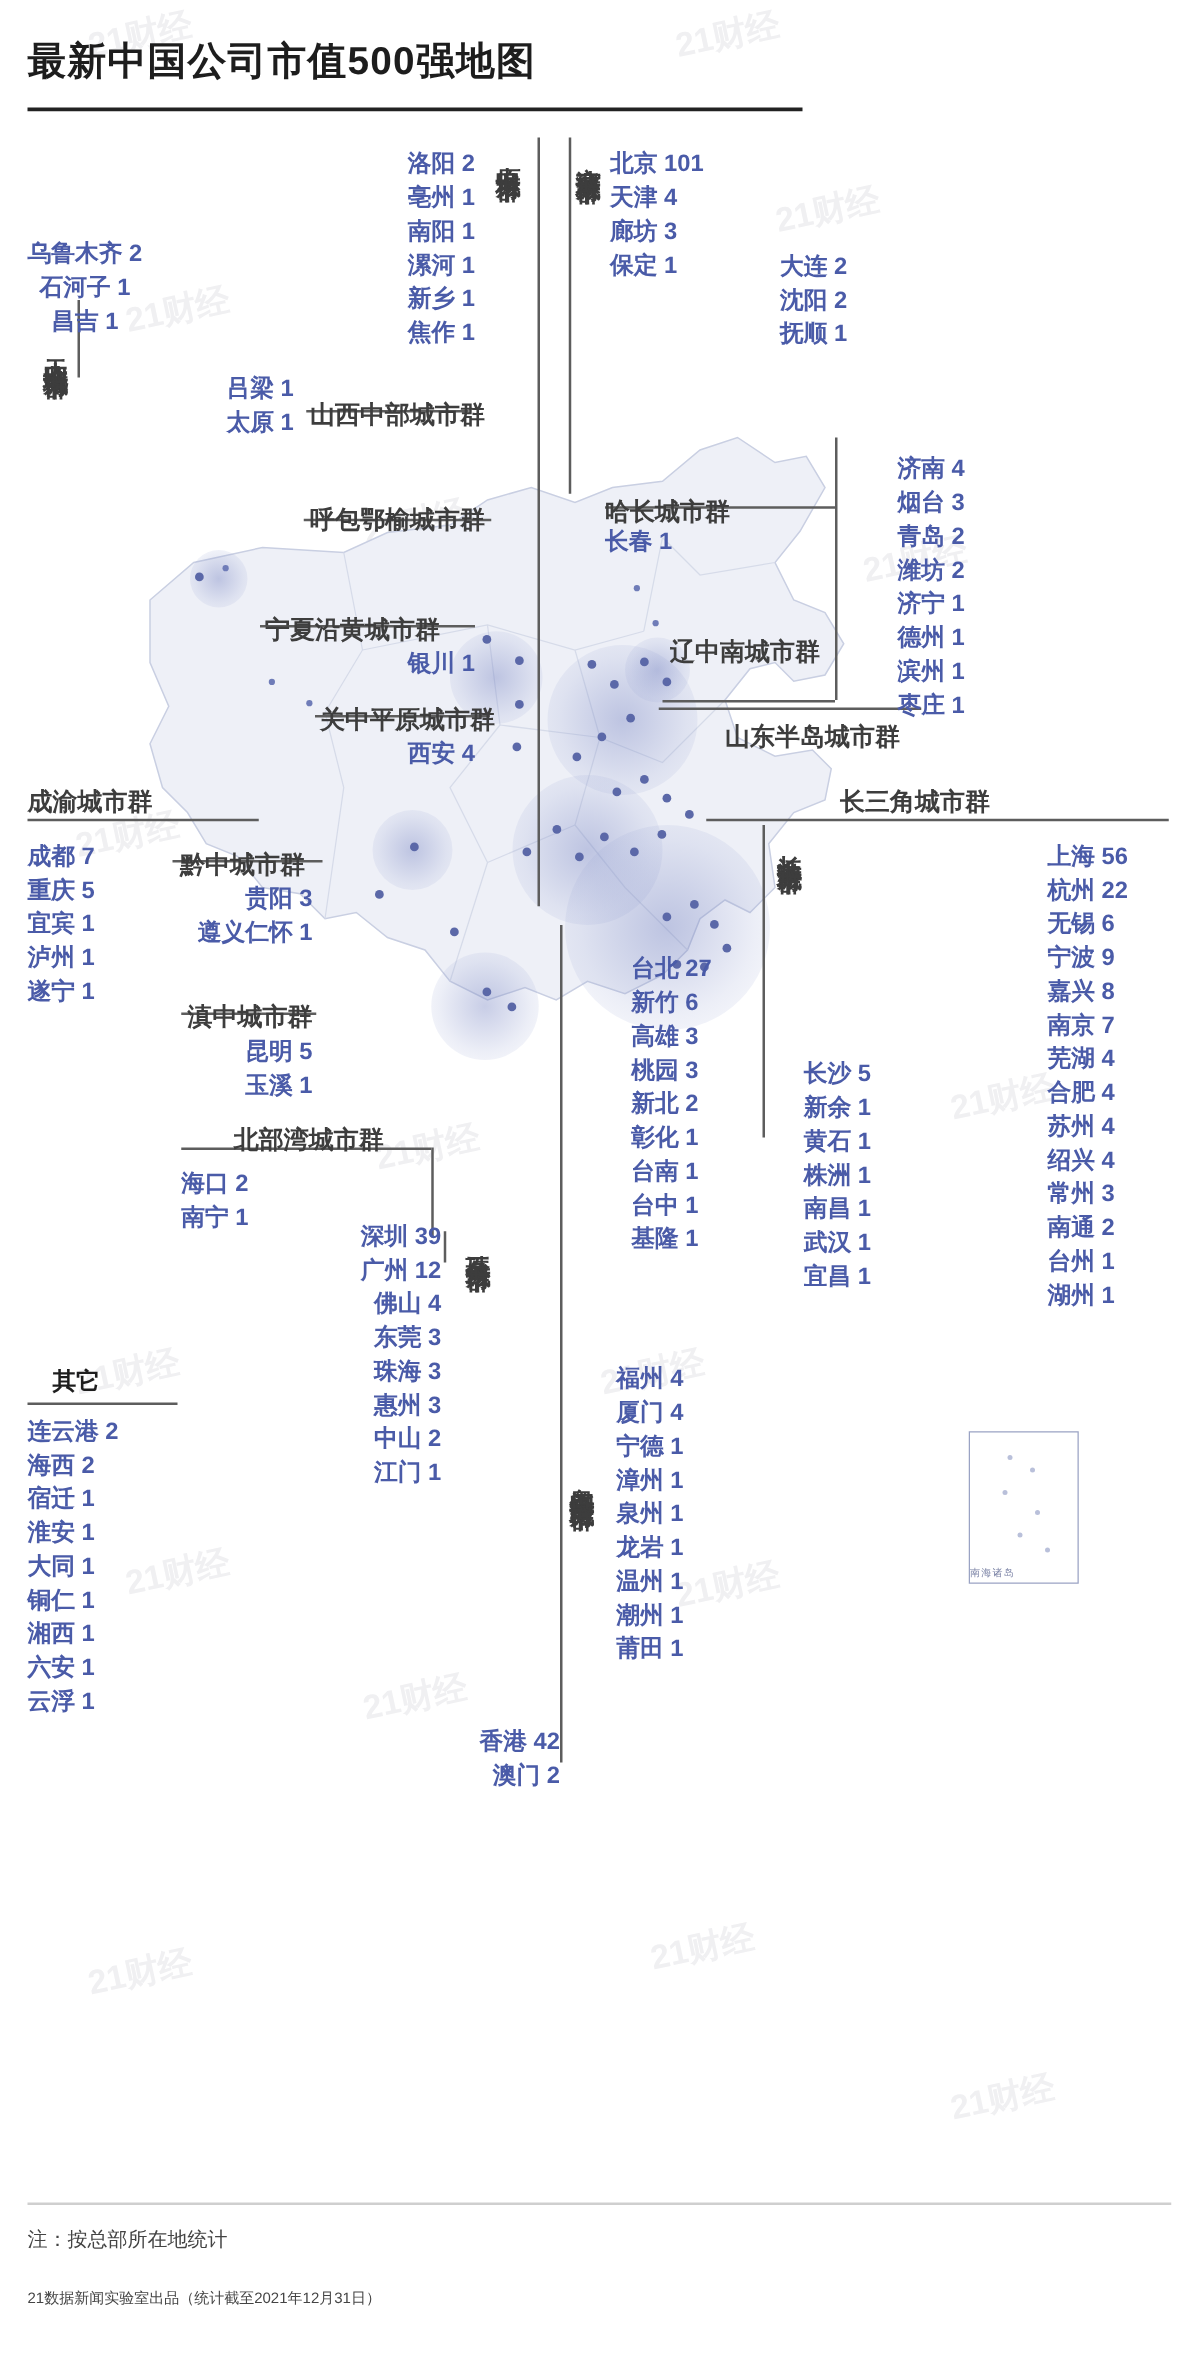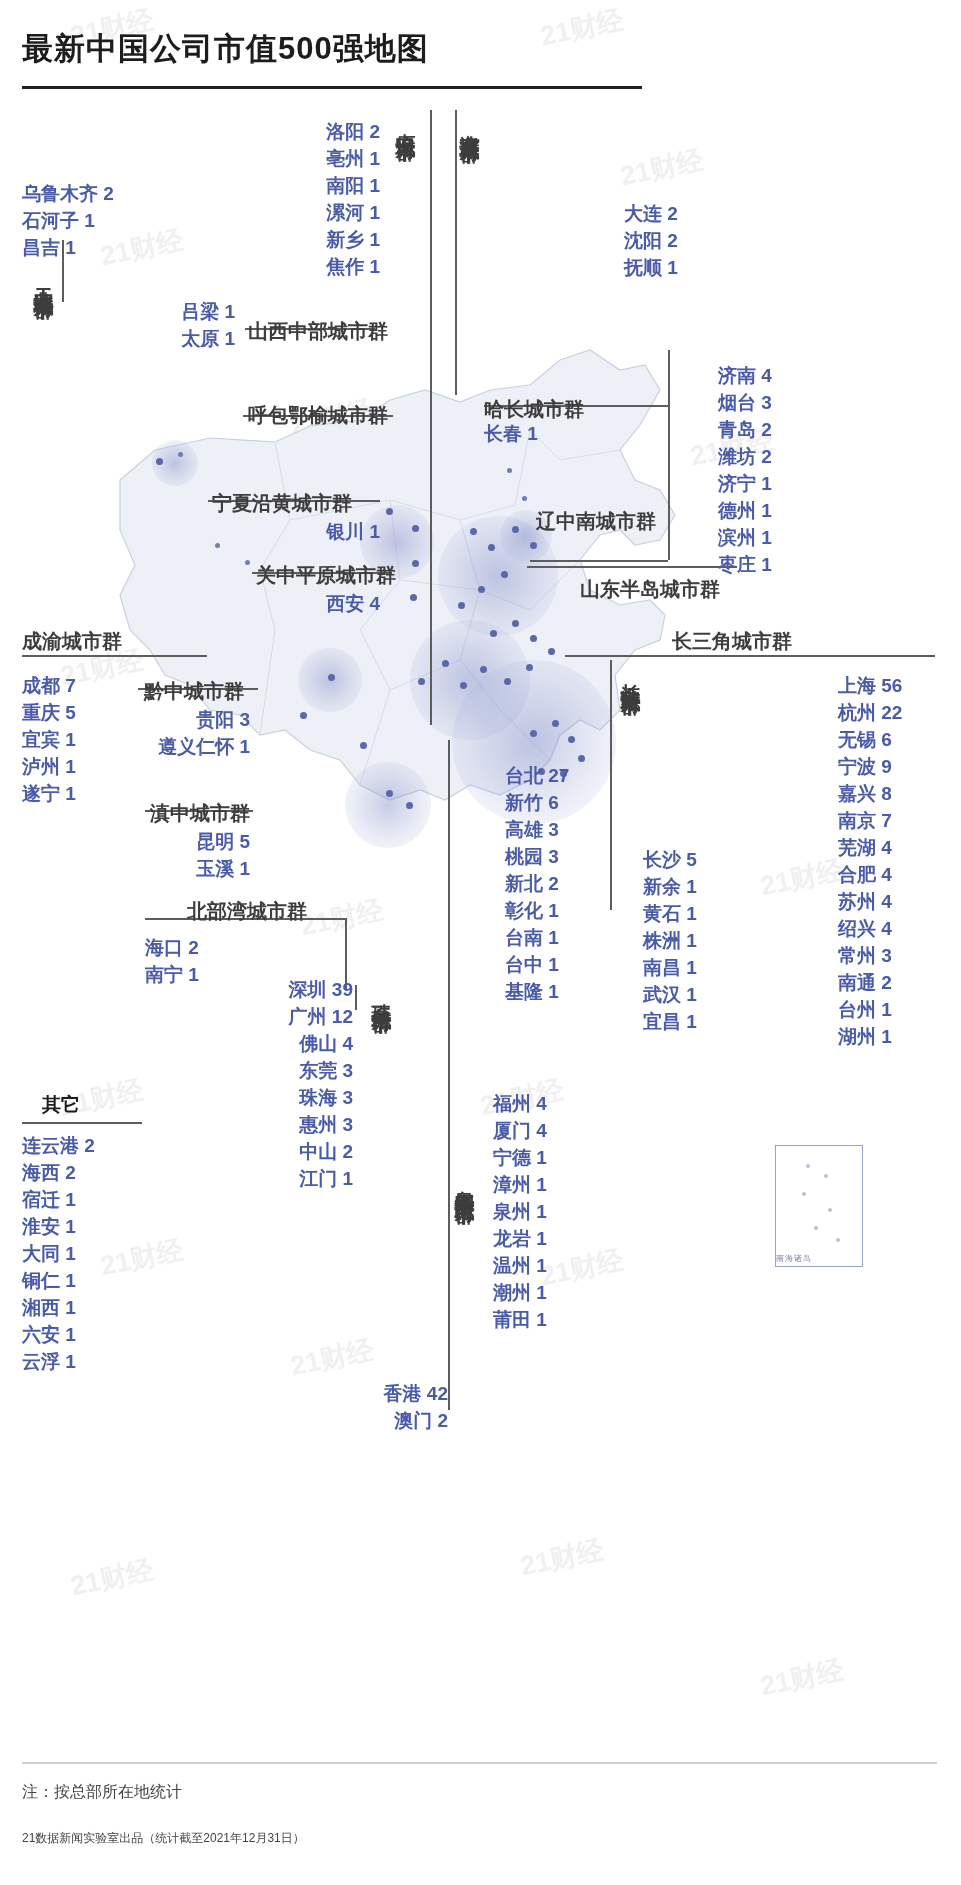--- a/index.html
+++ b/index.html
@@ -228,28 +228,34 @@
 
   <div class="grp right" style="left:300px;top:118px;width:80px;">
     <div class="row"><span>洛阳</span> <span class="num">2</span></div>
     <div class="row"><span>亳州</span> <span class="num">1</span></div>
     <div class="row"><span>南阳</span> <span class="num">1</span></div>
     <div class="row"><span>漯河</span> <span class="num">1</span></div>
     <div class="row"><span>新乡</span> <span class="num">1</span></div>
     <div class="row"><span>焦作</span> <span class="num">1</span></div>
   </div>
 
+  <div class="grp" style="left:488px;top:118px;">
+    <div class="row"><span>北京</span> <span class="num">101</span></div>
+    <div class="row"><span>天津</span> <span class="num">4</span></div>
+    <div class="row"><span>廊坊</span> <span class="num">3</span></div>
+    <div class="row"><span>保定</span> <span class="num">1</span></div>
+  </div>
 
   <div class="grp" style="left:624px;top:200px;">
     <div class="row"><span>大连</span> <span class="num">2</span></div>
     <div class="row"><span>沈阳</span> <span class="num">2</span></div>
     <div class="row"><span>抚顺</span> <span class="num">1</span></div>
   </div>
 
-  <div class="grp" style="left:22px;top:180px;">
+  <div class="grp" style="left:22px;top:190px;text-align:center;">
     <div class="row"><span>乌鲁木齐</span> <span class="num">2</span></div>
     <div class="row"><span>石河子</span> <span class="num">1</span></div>
     <div class="row"><span>昌吉</span> <span class="num">1</span></div>
   </div>
 
   <div class="grp right" style="left:150px;top:298px;width:85px;">
     <div class="row"><span>吕梁</span> <span class="num">1</span></div>
     <div class="row"><span>太原</span> <span class="num">1</span></div>
   </div>
 

